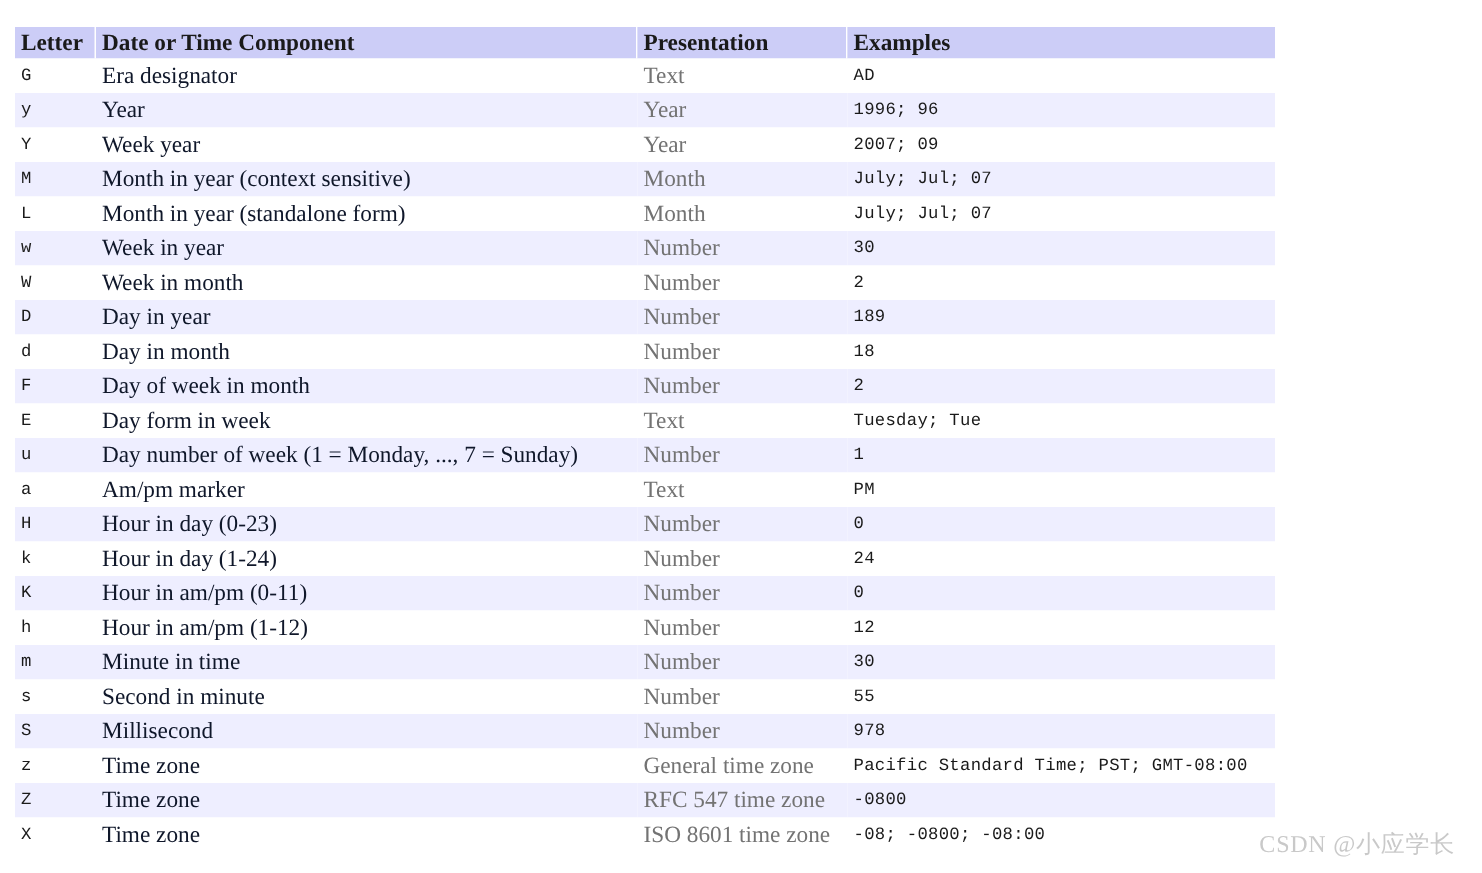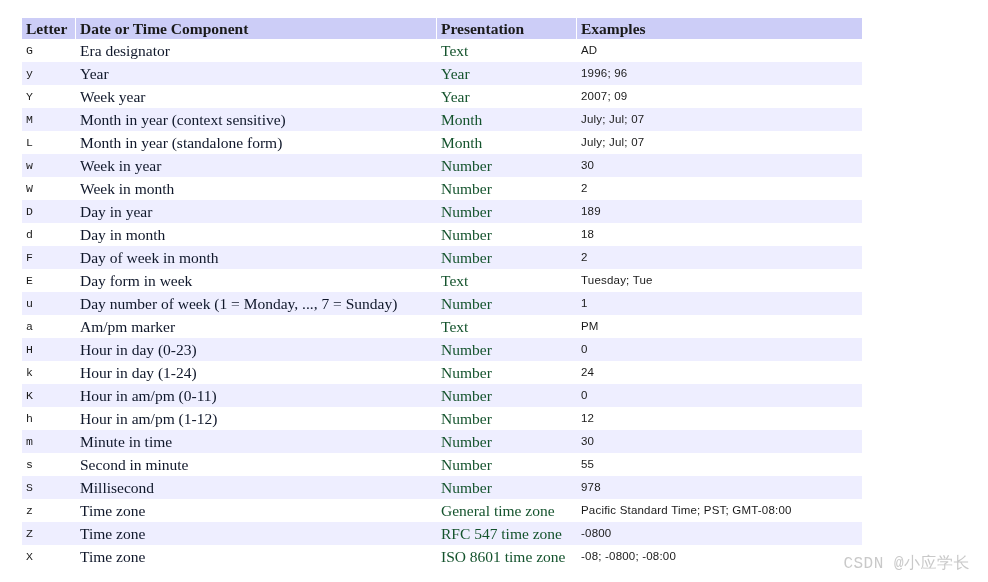--- a/index.html
+++ b/index.html
@@ -10,21 +10,21 @@
     width: 988px;
     height: 582px;
     background: #ffffff;
     font-family: "Liberation Serif", "DejaVu Serif", serif;
     overflow: hidden;
     position: relative;
   }
 
   #table-wrap {
     position: absolute;
-    left: 22px;
+    left: 10px;
     top: 18px;
     width: 840px;
   }
 
   table.pattern-table {
     border-collapse: separate;
     border-spacing: 0;
     width: 840px;
     table-layout: fixed;
   }
@@ -70,35 +70,35 @@
     color: #1a1a1a;
   }
   td.cell-component {
     font-family: "Liberation Serif", "DejaVu Serif", serif;
     font-size: 15.5px;
     color: #0f172a;
   }
   td.cell-presentation {
     font-family: "Liberation Serif", "DejaVu Serif", serif;
     font-size: 15.5px;
-    color: #14532d;
+    color: #737373;
     margin-left: 19px;
   }
   td.cell-examples {
-    font-family: Liberation Sans, sans-serif;
+    font-family: Liberation Mono, monospace;
     font-size: 11.5px;
     color: #1a1a1a;
     letter-spacing: 0.2px;
   }
 
   #watermark {
     position: absolute;
     right: 18px;
     bottom: 8px;
-    font-family: Liberation Mono, monospace;
+    font-family: Liberation Serif, serif;
     font-size: 16px;
     color: #c9c9c9;
     white-space: nowrap;
     letter-spacing: 0.5px;
   }
 </style>
 </head>
 <body>
 
 <div id="table-wrap">

